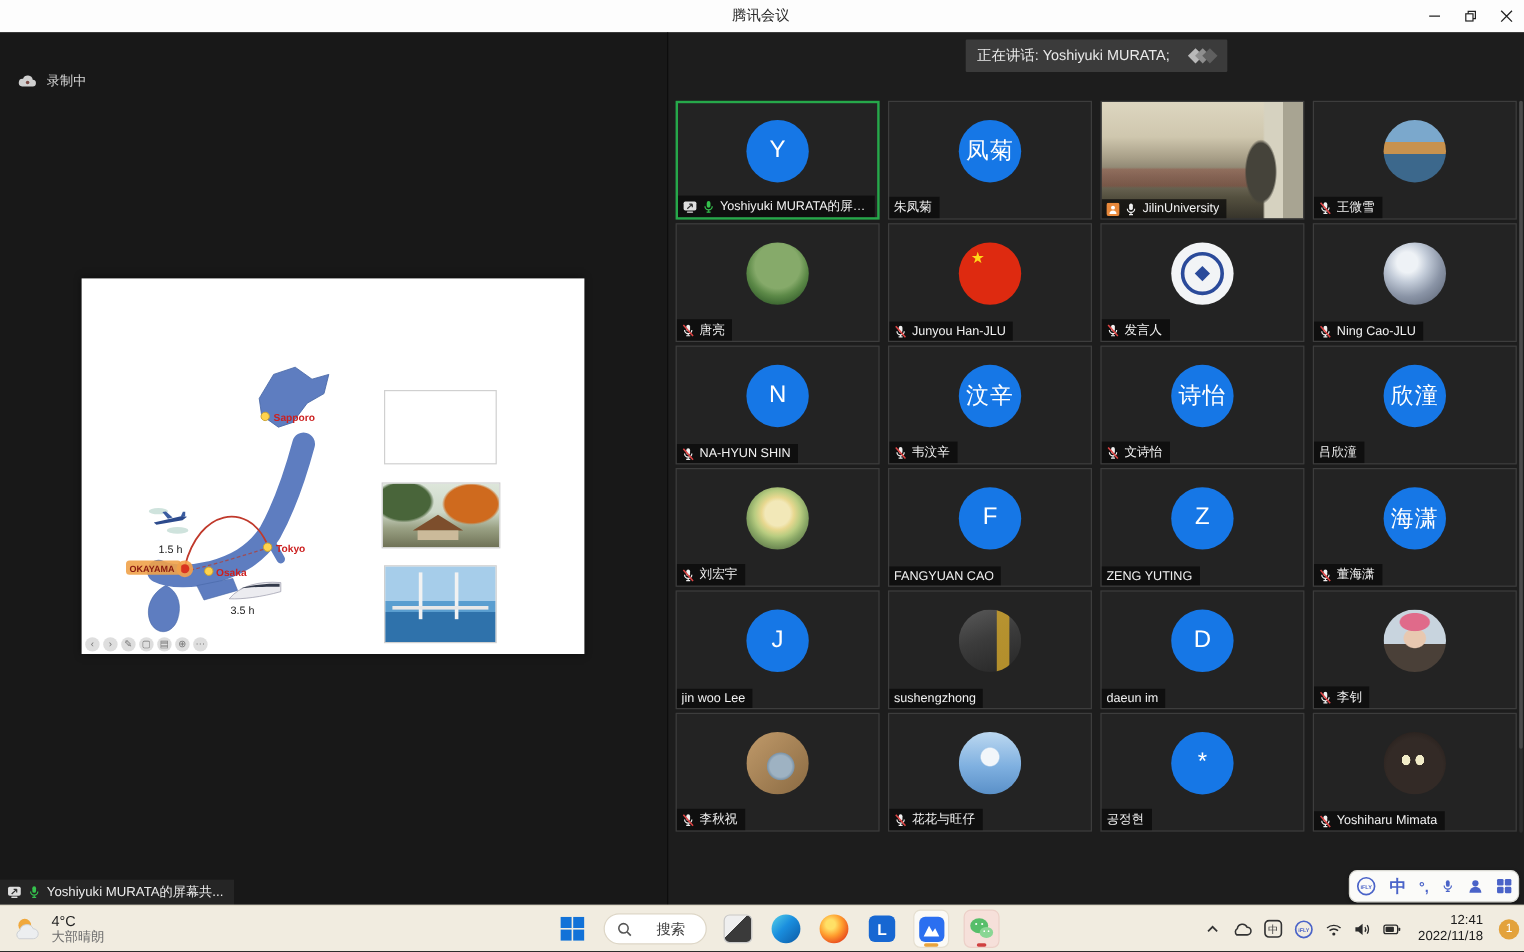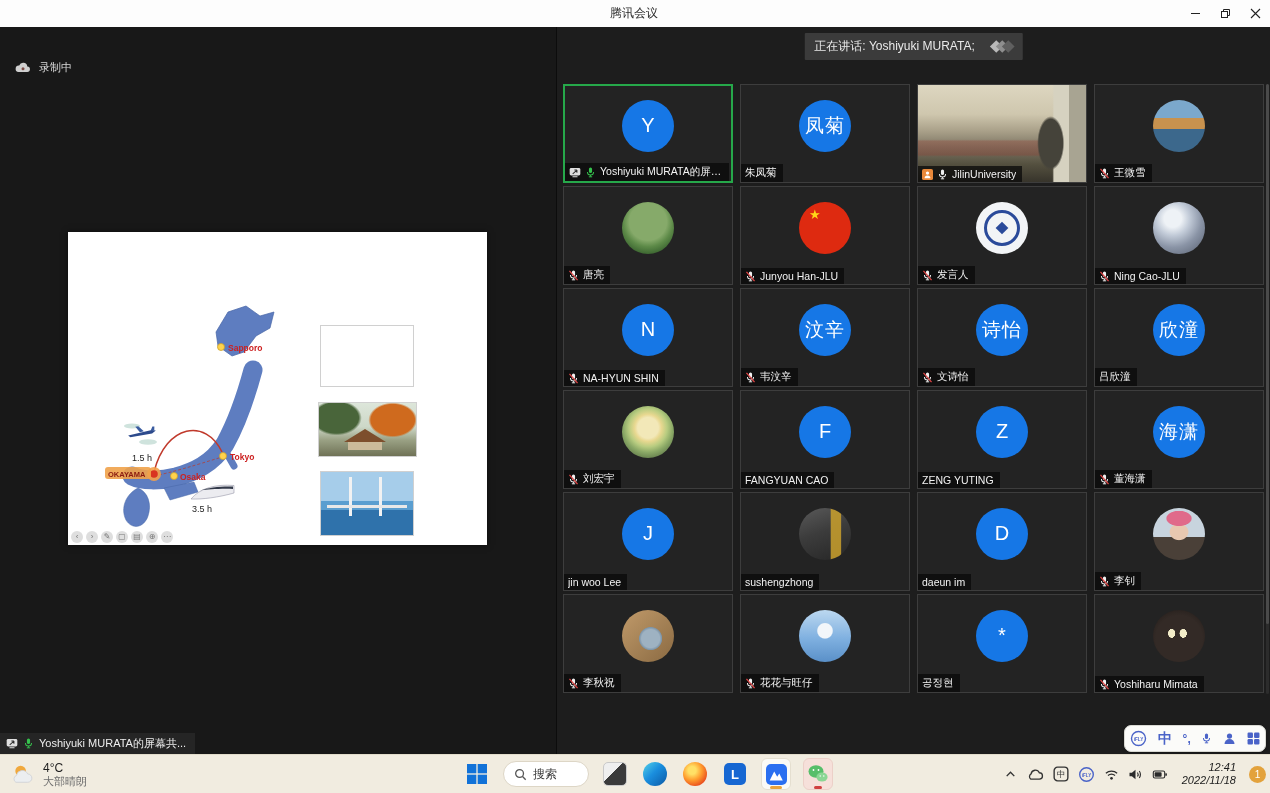--- a/index.html
+++ b/index.html
@@ -116,29 +116,29 @@
     box-shadow:0 1px 3px rgba(0,0,0,.25);}
   .ime-item{display:flex;align-items:center;justify-content:center;color:#4a63c8;font-weight:bold;font-size:13px;cursor:pointer;}
 
   
   .taskbar{position:absolute;left:0;right:0;bottom:0;height:38px;background:#f1ece0;border-top:1px solid #e2dccb;}
   .tb-weather{position:absolute;left:10px;top:0;height:38px;display:flex;align-items:center;gap:7px;cursor:pointer;}
   .tb-weather .t1{font-size:12px;color:#1f1f1f;line-height:14px;}
   .tb-weather .t2{font-size:11px;color:#6e6e6e;line-height:13px;}
   .tb-center{position:absolute;left:463px;top:0;height:38px;display:flex;align-items:center;gap:12px;}
   .search-pill{height:26px;width:86px;border-radius:13px;background:#ffffff;border:1px solid #ddd6c6;
-    display:flex;align-items:center;gap:6px;padding:0 4px 0 10px;box-sizing:border-box;cursor:pointer;}
+    display:flex;align-items:center;gap:20px;padding:0 4px 0 10px;box-sizing:border-box;cursor:pointer;}
   .search-pill span{font-size:12px;color:#3c3c3c;}
   .tb-app{width:28px;height:30px;display:flex;align-items:center;justify-content:center;position:relative;border-radius:6px;cursor:pointer;}
   .tb-app.hl{background:#fbfaf6;border:1px solid #e5dfd0;}
   .tb-app.hlp{background:#f6e0da;border:1px solid #ecd0c8;}
   .ind{position:absolute;bottom:0;left:50%;transform:translateX(-50%);height:3px;border-radius:2px;}
   .tb-tray{position:absolute;right:4px;top:0;height:38px;display:flex;align-items:center;gap:9px;}
   .tray-ic{display:flex;align-items:center;justify-content:center;cursor:pointer;}
-  .clock{text-align:right;font-size:11px;color:#1c1c1c;line-height:13px;margin-left:5px;cursor:pointer;font-style:italic;}
+  .clock{text-align:right;font-size:11px;color:#1c1c1c;line-height:13px;margin-left:5px;cursor:pointer;}
   .nbadge{width:17px;height:17px;border-radius:50%;background:#e3a23c;color:#fff;font-size:10px;
     display:flex;align-items:center;justify-content:center;margin-left:4px;cursor:pointer;}
   .edge-ic{width:24px;height:24px;border-radius:50%;background:linear-gradient(135deg,#56d2e8 0%,#1a8ede 45%,#0c59a4 100%);}
   .ff-ic{width:24px;height:24px;border-radius:50%;background:radial-gradient(circle at 38% 35%,#ffe066 0 18%,#ff9d2e 45%,#e8491d 78%,#c42a0a 100%);}
   .snip-ic{width:22px;height:22px;border-radius:5px;background:linear-gradient(135deg,#efefef 0 42%,#3a3a3a 42% 100%);border:1px solid #c9c9c9;}
   .lenovo-ic{width:22px;height:22px;border-radius:5px;background:#1767d2;color:#fff;font-weight:bold;font-size:13px;
     display:flex;align-items:center;justify-content:center;}
   .meet-ic{width:21px;height:21px;border-radius:5px;background:#2b6ff0;position:relative;}
   .meet-ic::after{content:"";position:absolute;left:3px;right:3px;bottom:4px;top:7px;background:#fff;
     clip-path:polygon(8% 100%,38% 10%,58% 62%,72% 30%,95% 100%);}

